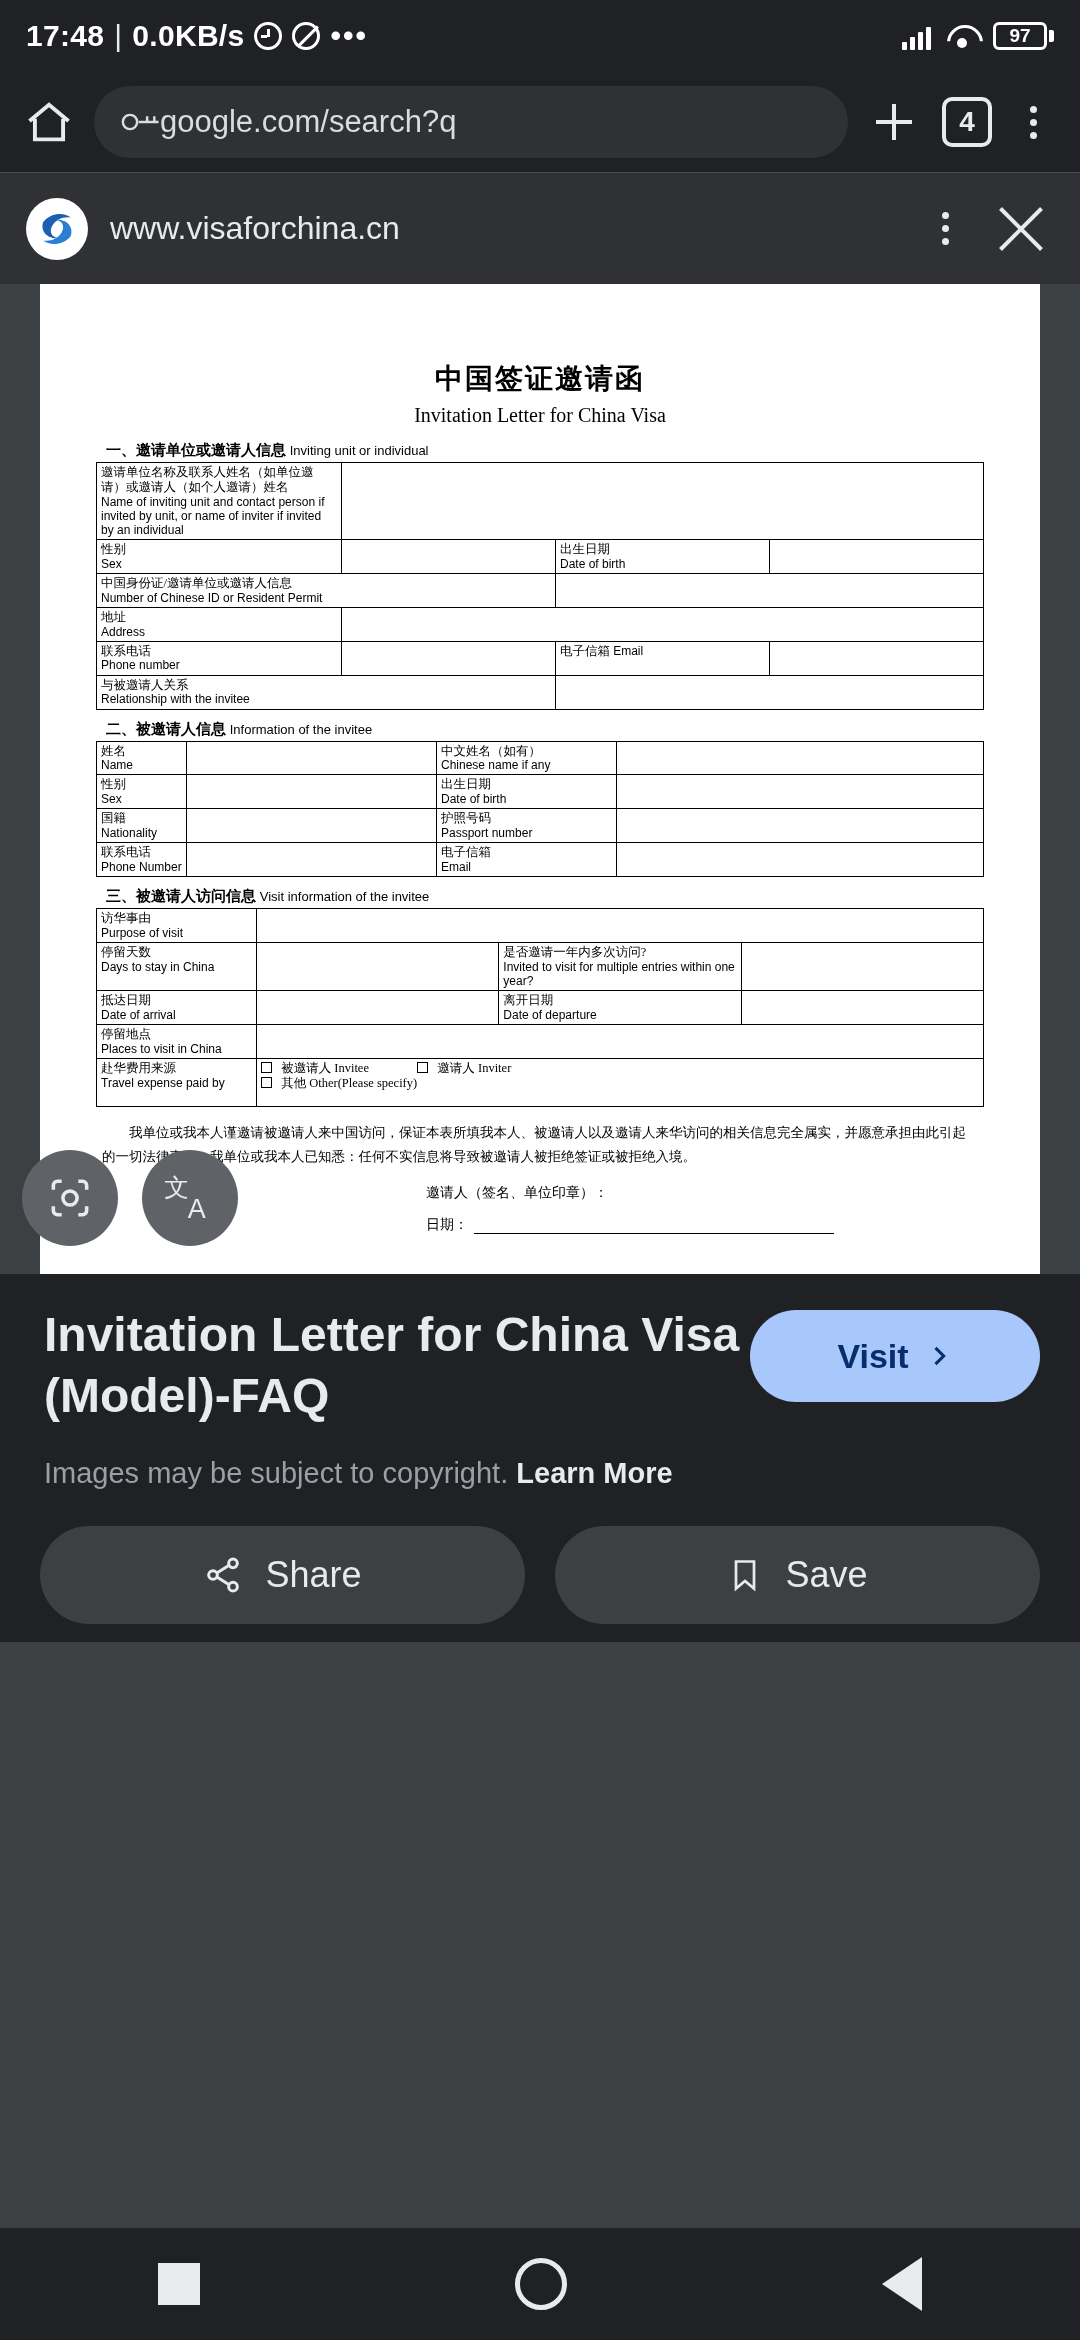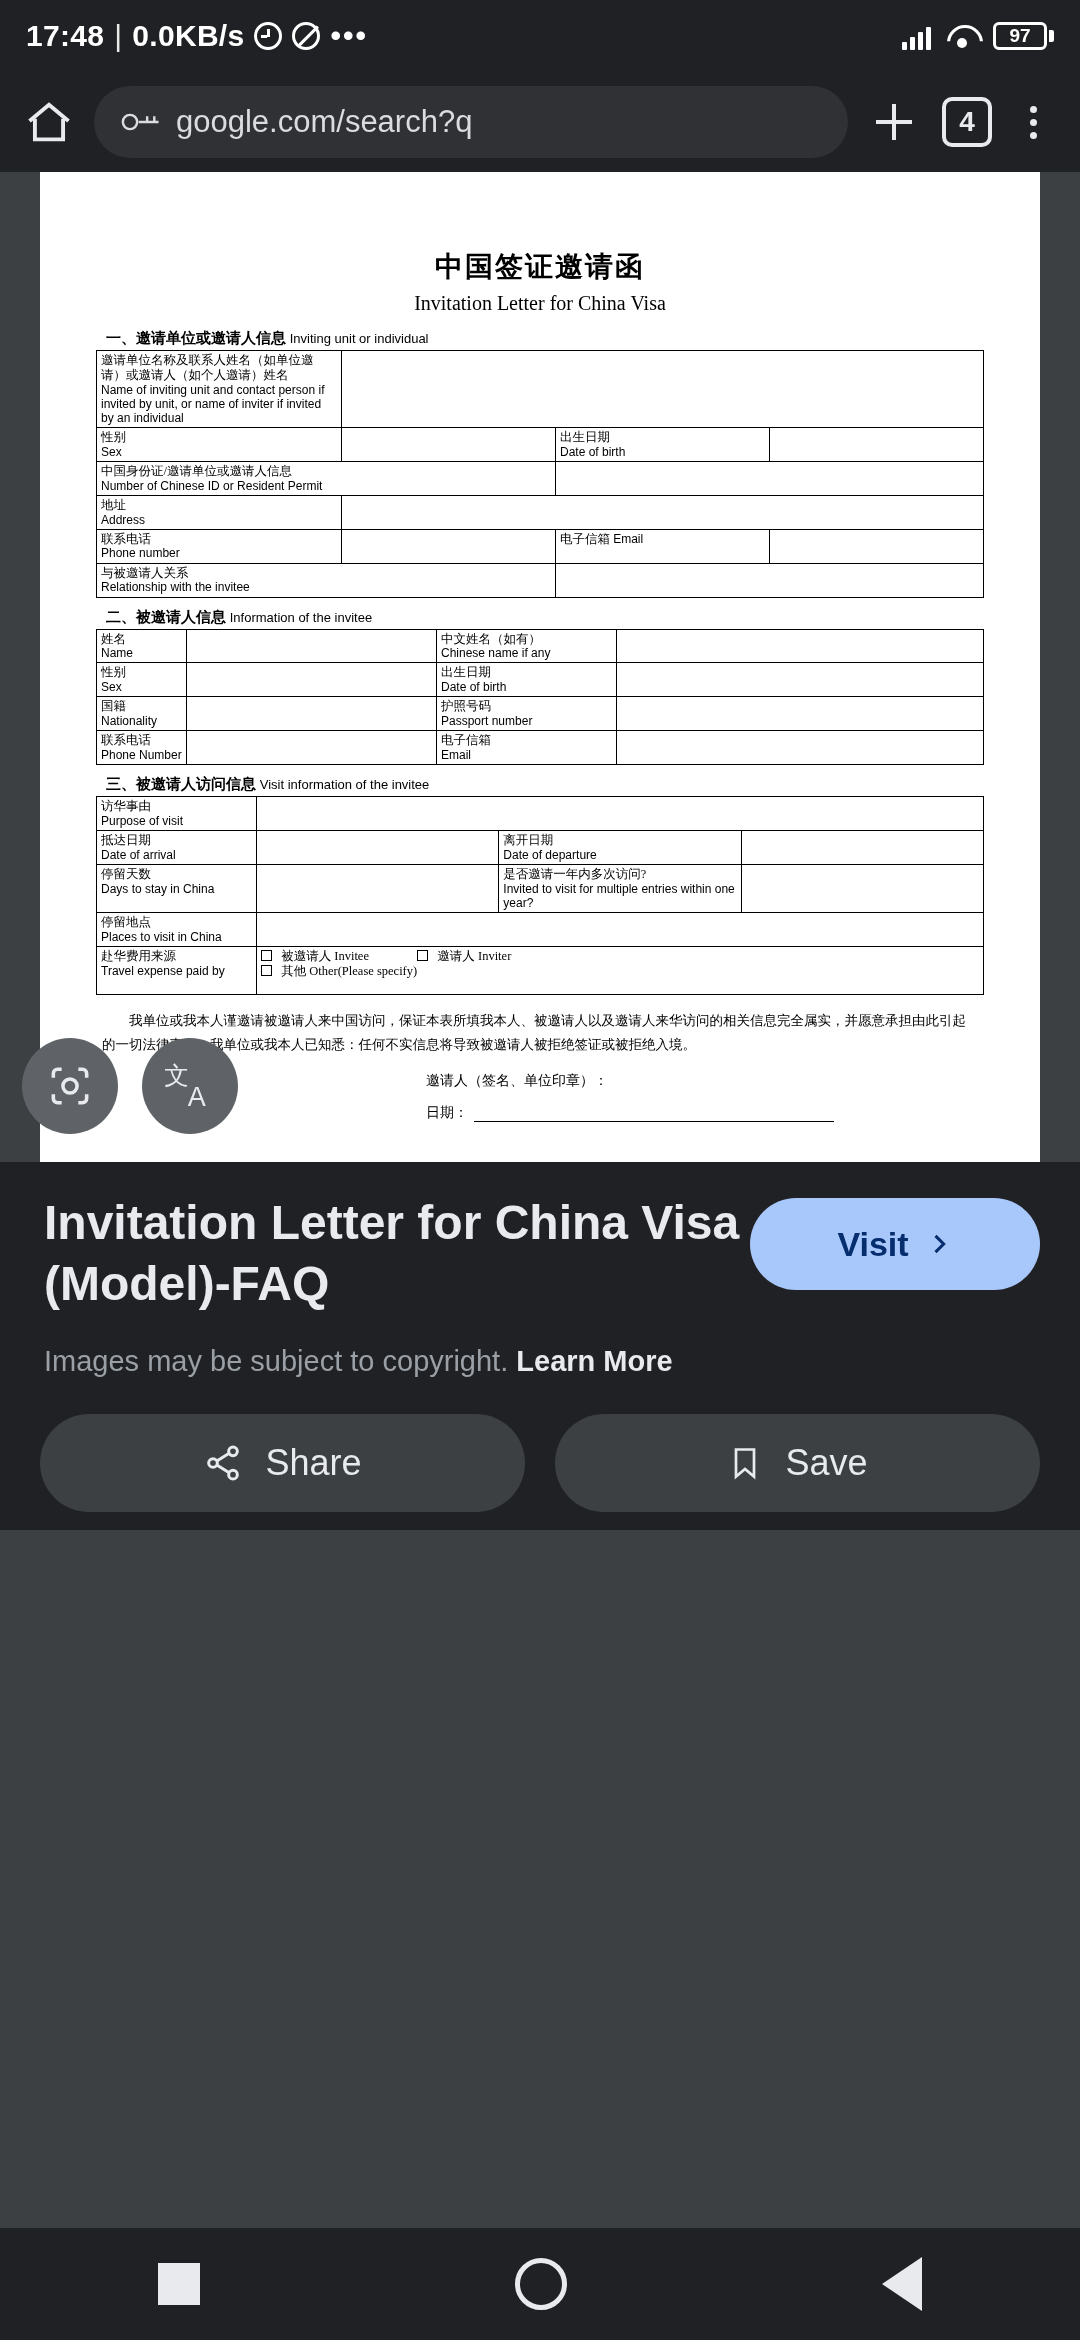--- a/index.html
+++ b/index.html
@@ -71,21 +71,21 @@
 
   
   .browserbar {
     height: 100px; background: #202124;
     display: flex; align-items: center; gap: 6px;
     padding: 0 22px 0 18px;
   }
   .home-btn { width: 62px; height: 62px; display: flex; align-items: center; justify-content: center; }
   .omnibox {
     flex: 1; height: 72px; background: #303134; border-radius: 36px;
-    display: flex; align-items: center; gap: 16px; padding: 0 26px;
+    display: flex; align-items: center; padding: 0 26px;
     margin: 0 8px;
     overflow: hidden;
   }
   .omnibox .url {
     color: #dadce0; font-size: 31px; white-space: nowrap; overflow: hidden;
     text-overflow: clip;
   }
   .plus-btn { width: 64px; height: 64px; display:flex; align-items:center; justify-content:center; }
   .tabcount {
     width: 50px; height: 50px; border: 4px solid #e8eaed; border-radius: 10px;
@@ -287,20 +287,35 @@
       <span></span>
       <span></span>
       <span></span>
     </div>
 </div>
 
 <div class="page">
 
   <div class="scrollbar"></div>
 
+  <div class="sourcebar">
+    <div class="favicon">
+      <svg width="46" height="46" viewBox="0 0 40 40">
+        <path d="M8 14c6-8 18-9 24-4-7-1-13 2-16 7-3 5-1 10 5 11-8 1-16-5-13-14z" fill="#1a5fb4"></path>
+        <path d="M32 26c-6 8-18 9-24 4 7 1 13-2 16-7 3-5 1-10-5-11 8-1 16 5 13 14z" fill="#2a7fd4"></path>
+      </svg>
+    </div>
+    <div class="domain">www.visaforchina.cn</div>
+    <div class="kebab">
+        <span></span>
+        <span></span>
+        <span></span>
+      </div>
+    <div class="close-x"></div>
+  </div>
 
   <div class="imgwrap">
     <div class="doc">
 
       <div class="doc-title-cn">中国签证邀请函</div>
       <div class="doc-title-en">Invitation Letter for China Visa</div>
 
       <div class="sec">
         <span>一、邀请单位或邀请人信息</span>
         <span class="en">Inviting unit or individual</span>
@@ -430,39 +445,39 @@
         <tbody>
             <tr>
           <td style="width:160px">
             <span class="cn">访华事由</span>
             <span class="en">Purpose of visit</span>
           </td>
           <td colspan="3"></td>
         </tr>
         <tr>
           <td>
+            <span class="cn">停留天数</span>
+            <span class="en">Days to stay in China</span>
+          </td>
+          <td></td>
+          <td colspan="1">
+            <span class="cn">是否邀请一年内多次访问?</span>
+            <span class="en">Invited to visit for multiple entries within one year?</span>
+          </td>
+          <td></td>
+        </tr>
+        <tr>
+          <td>
             <span class="cn">抵达日期</span>
             <span class="en">Date of arrival</span>
           </td>
           <td style="width:175px"></td>
           <td style="width:160px">
             <span class="cn">离开日期</span>
             <span class="en">Date of departure</span>
-          </td>
-          <td></td>
-        </tr>
-        <tr>
-          <td>
-            <span class="cn">停留天数</span>
-            <span class="en">Days to stay in China</span>
-          </td>
-          <td></td>
-          <td colspan="1">
-            <span class="cn">是否邀请一年内多次访问?</span>
-            <span class="en">Invited to visit for multiple entries within one year?</span>
           </td>
           <td></td>
         </tr>
         <tr>
           <td>
             <span class="cn">停留地点</span>
             <span class="en">Places to visit in China</span>
           </td>
           <td colspan="3"></td>
         </tr>

